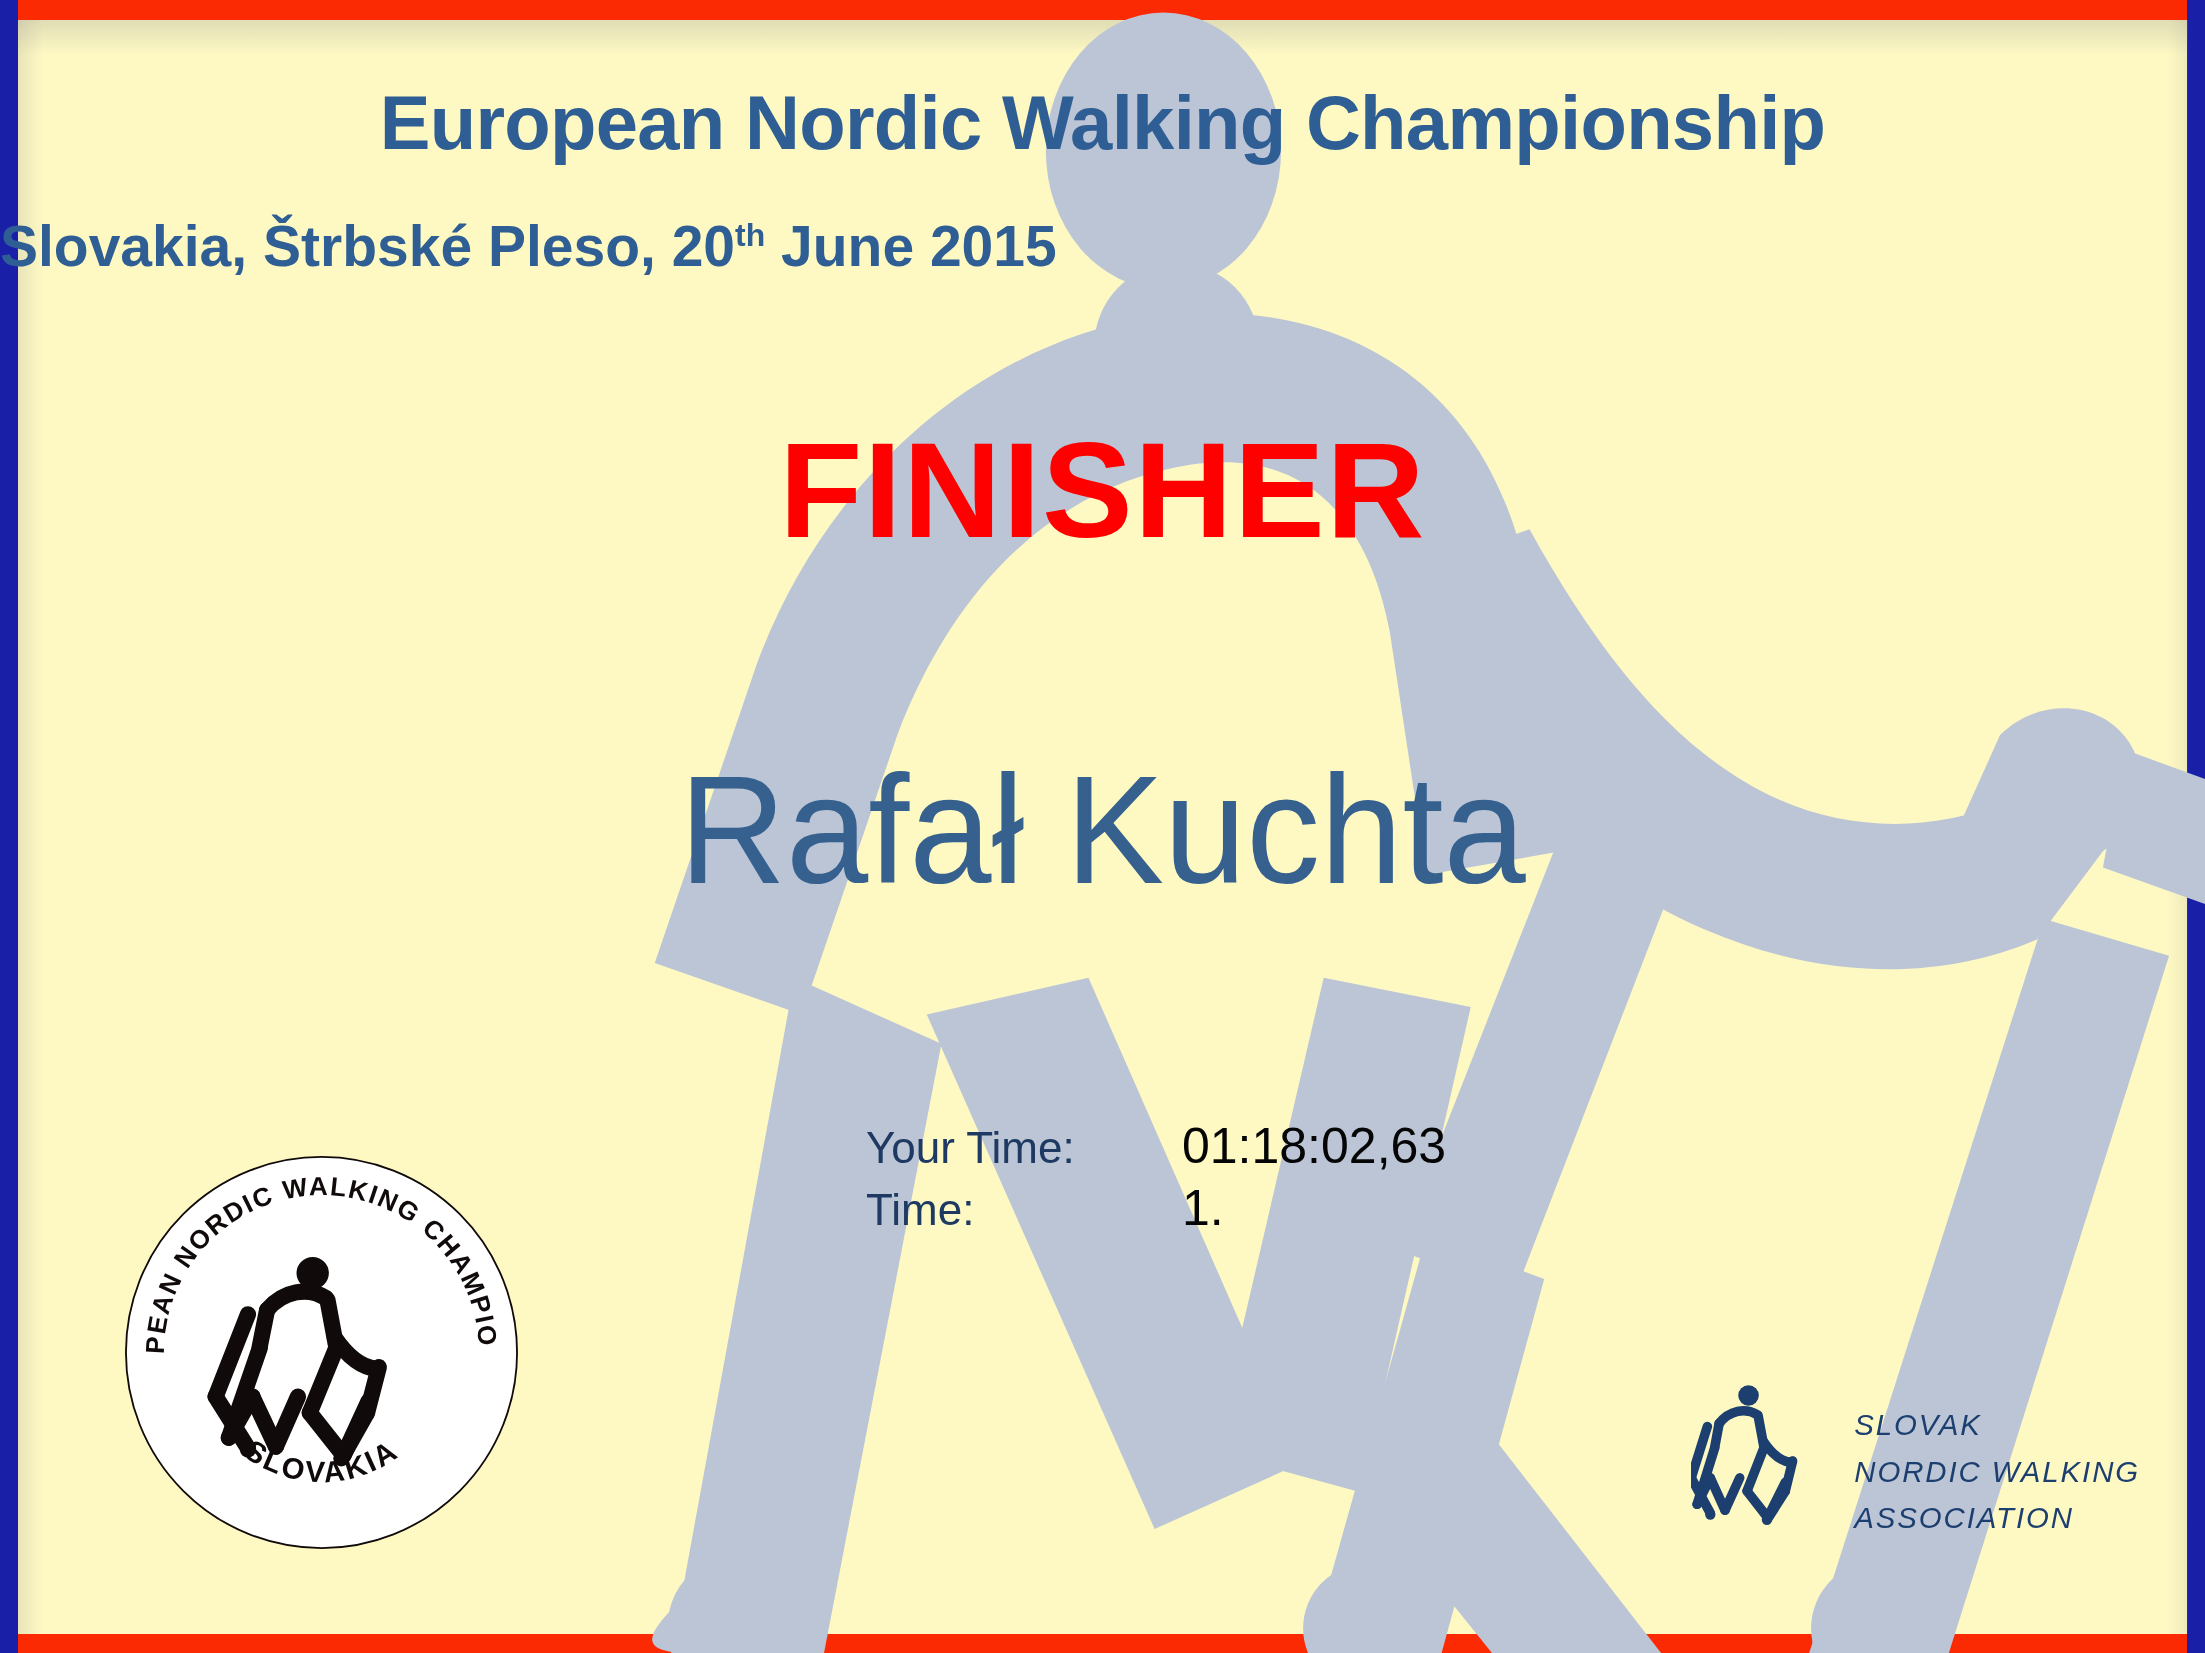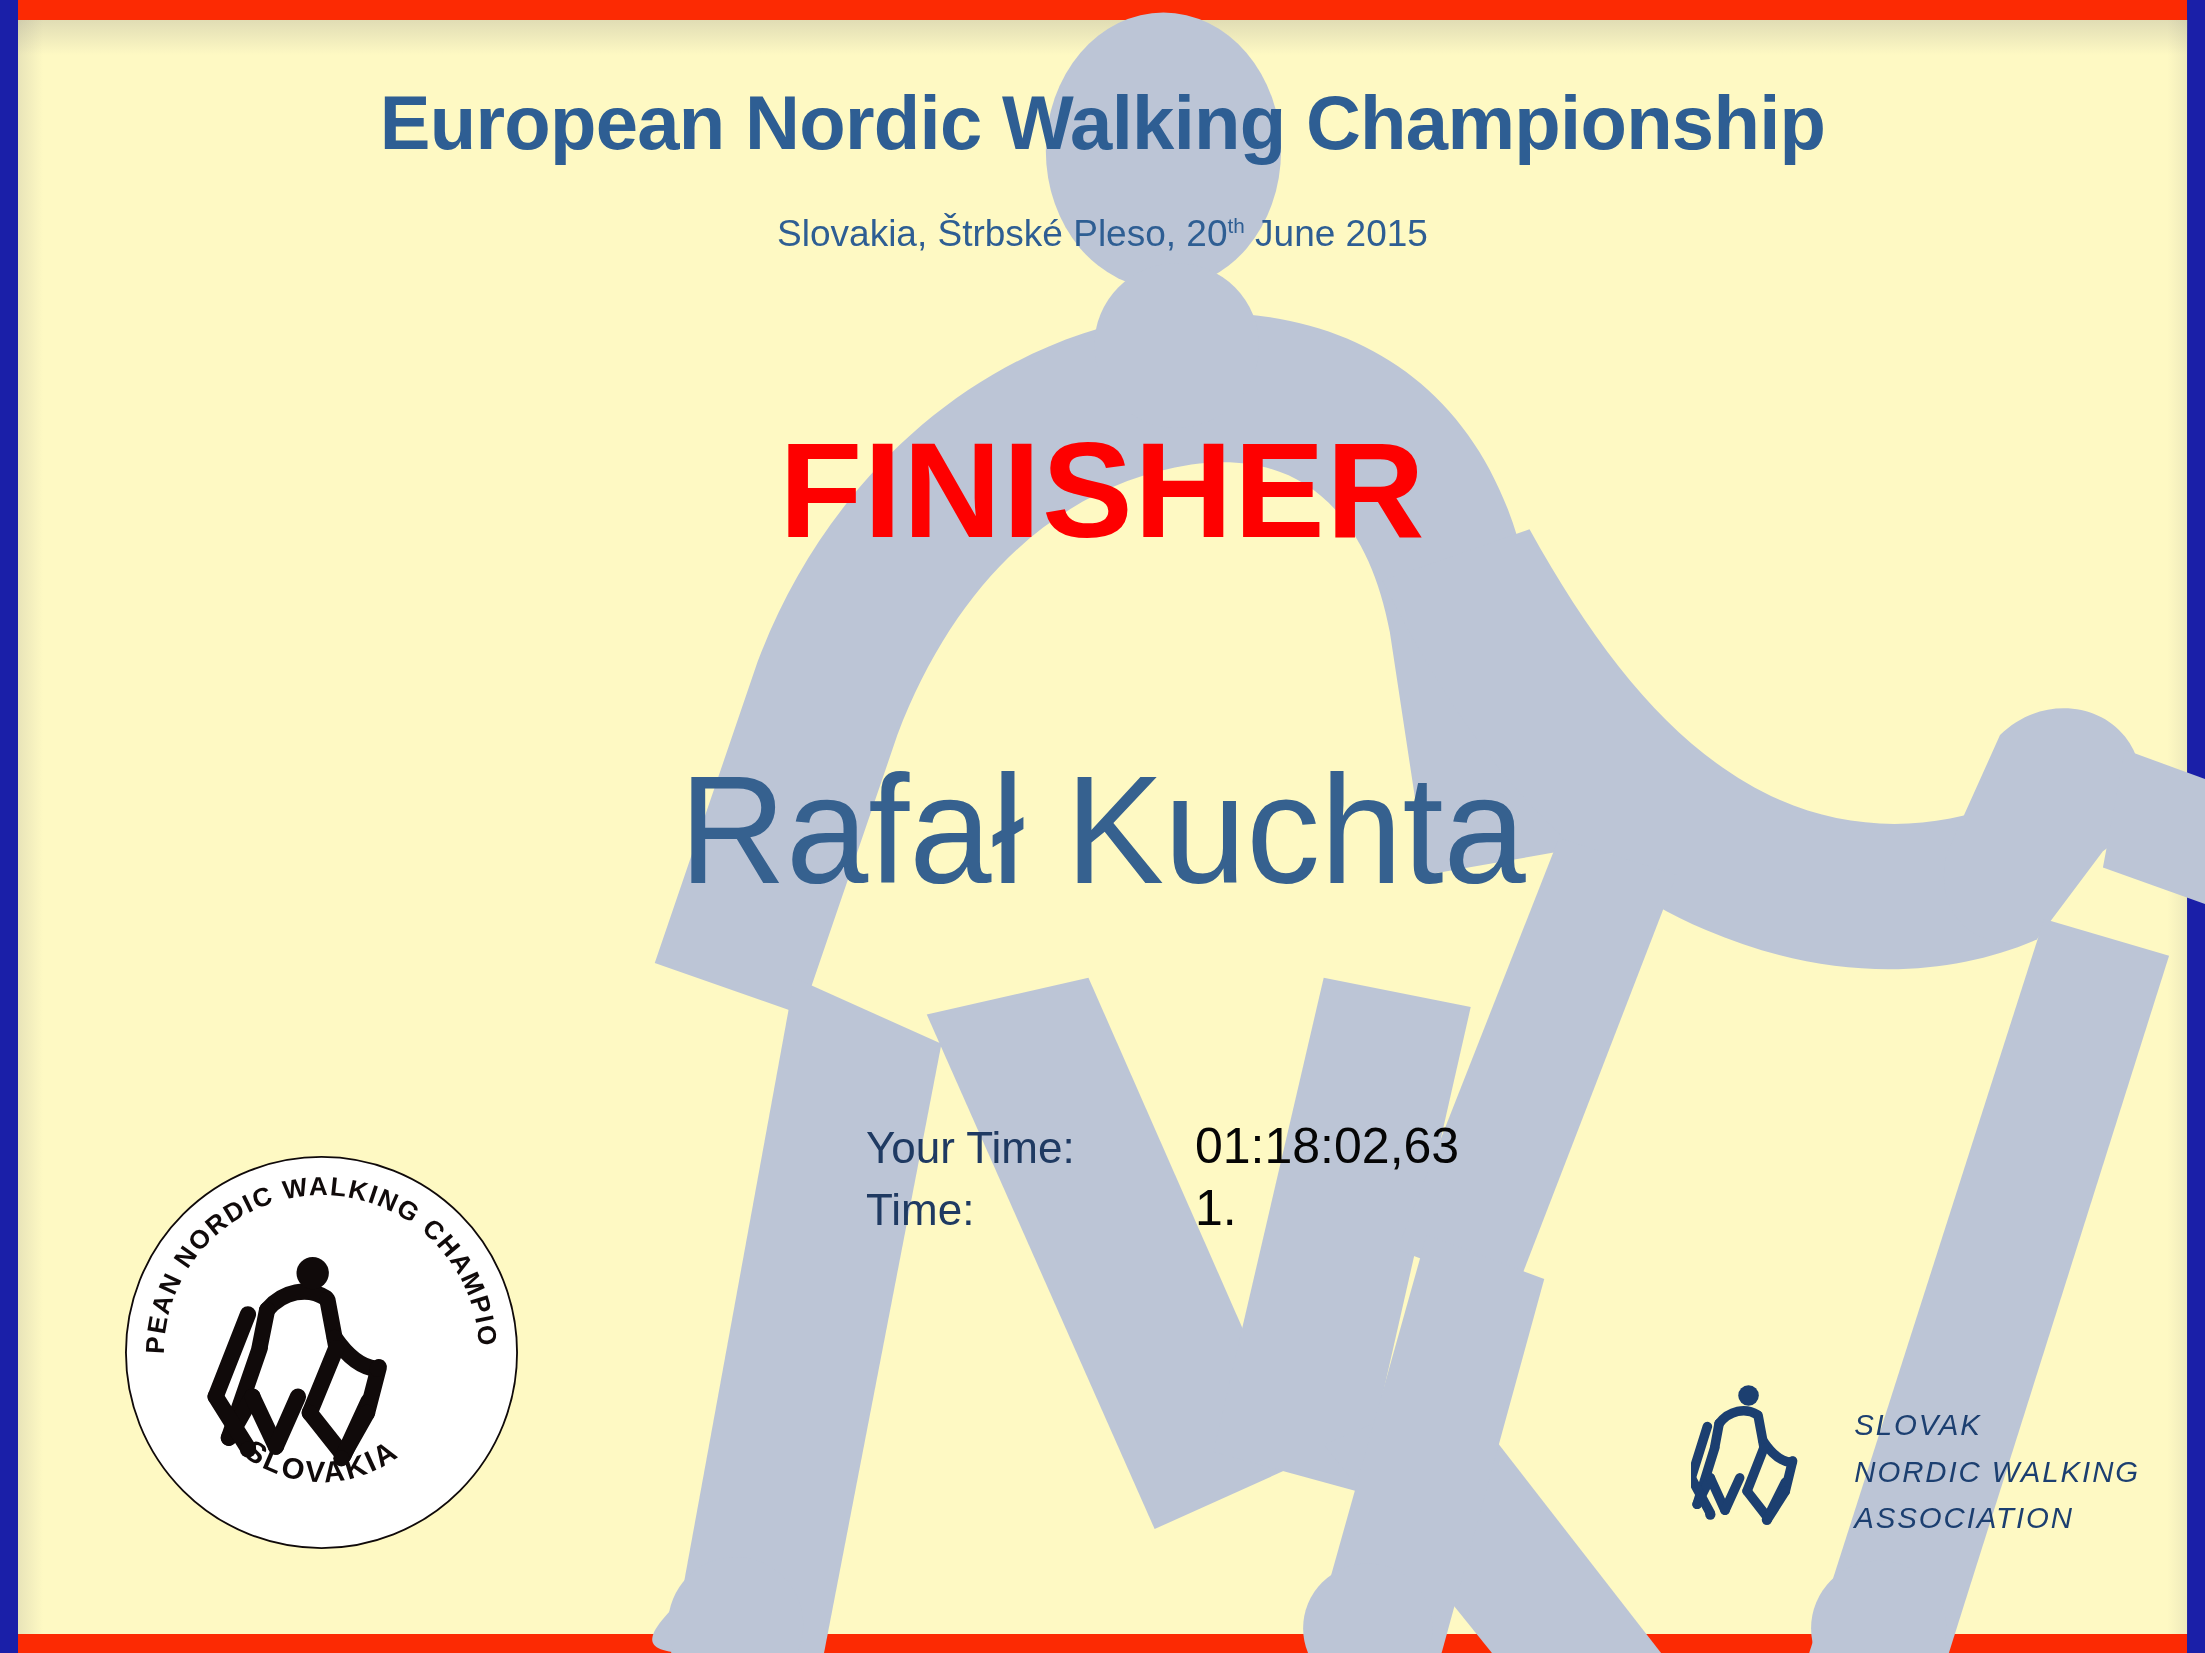--- a/index.html
+++ b/index.html
@@ -57,23 +57,23 @@
     position: absolute; left: 0; top: 79px; width: 2205px;
     text-align: center;
     font-size: 76px;
     font-weight: bold;
     letter-spacing: -0.7px;
     color: #2e5e93;
     white-space: nowrap;
   }
   #subtitle {
     position: absolute; left: 0; top: 213px; width: 2205px;
-    text-align: center;
-    font-size: 37px;
-    font-weight: normal;
+    text-align: left;
+    font-size: 57px;
+    font-weight: bold;
     color: #2e5e93;
     white-space: nowrap;
   }
   #subtitle .sup {
     font-size: 0.56em;
     vertical-align: super;
     line-height: 0;
   }
 
   #status {
@@ -99,21 +99,20 @@
 
   
   #results {
     position: absolute;
     left: 866px; top: 1117px;
   }
   .result-row {
     display: flex;
     align-items: baseline;
     height: 62px;
-    gap: 13px;
   }
   .result-label {
     width: 316px;
     font-size: 44px;
     color: #1f3a62;
     white-space: nowrap;
   }
   .result-value {
     font-size: 50px;
     color: #050505;

